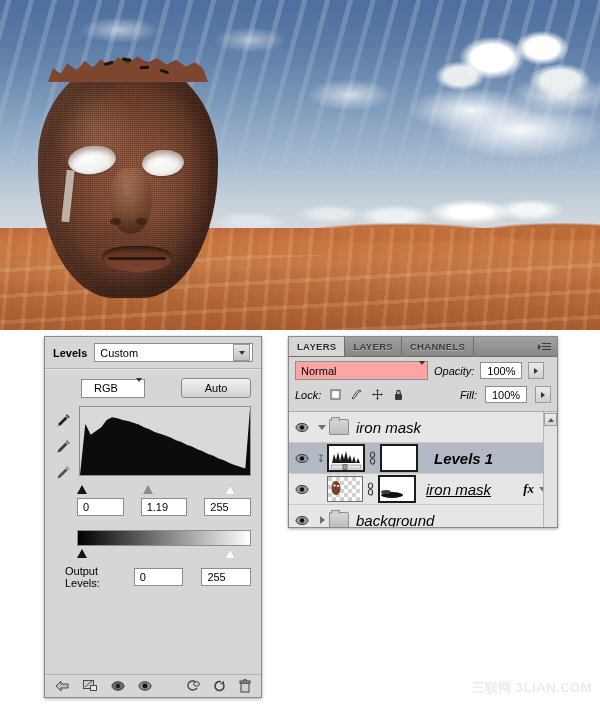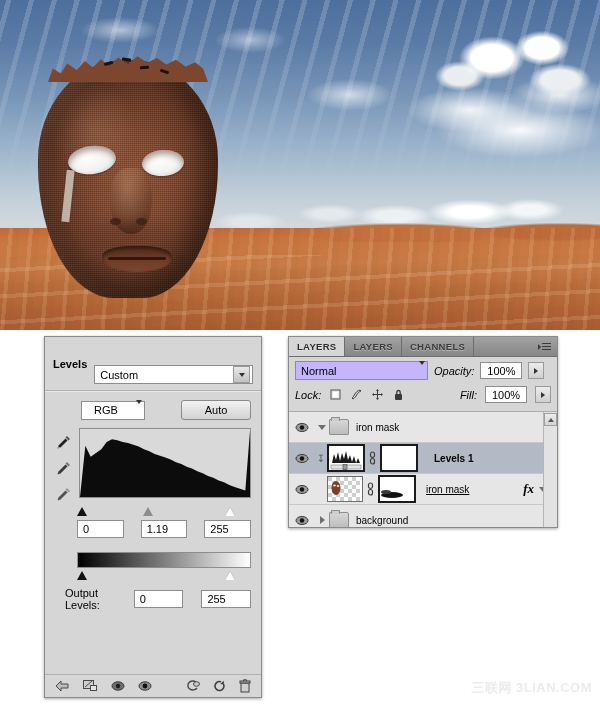--- a/index.html
+++ b/index.html
@@ -103,21 +103,21 @@
   .menuicon i:nth-child(2){top:4px;width:9px;}
   .menuicon i:nth-child(3){top:7px;width:9px;}
   .menuicon:before{content:"";position:absolute;left:0;top:2px;border:3px solid transparent;
                    border-left-color:#3a3a3a;border-right:0;}
 
   
   #adjustments{left:44px;top:336px;width:216px;height:360px;}
   .adj-head{display:flex;align-items:center;gap:7px;padding:6px 8px 5px 8px;}
   .adj-head .lbl{font-weight:bold;font-size:11px;}
   .combo{flex:1;height:17px;background:#fff;border:1px solid #8d8d8d;
-         display:flex;align-items:center;padding:0 2px 0 5px;font-size:11px;position:relative;margin-top:22px;}
+         display:flex;align-items:center;padding:0 2px 0 5px;font-size:11px;position:relative;}
   .combo .arrow{margin-left:auto;width:15px;height:15px;background:linear-gradient(180deg,#e8e8e8,#c2c2c2);
         border:1px solid #9a9a9a;display:flex;align-items:center;justify-content:center;}
   .caret{width:0;height:0;border-left:3.5px solid transparent;border-right:3.5px solid transparent;
          border-top:4px solid #333;}
   .adj-sep{height:1px;background:#b0b0b0;border-bottom:1px solid #e9e9e9;margin:1px 0 0 0;}
   .ch-row{display:flex;align-items:center;gap:8px;padding:8px 10px 6px 36px;}
   .ch-combo{width:108px;height:17px;background:#fff;border:1px solid #8d8d8d;
             display:flex;align-items:center;padding:0 2px 0 12px;font-size:11px;}
   .btn{height:18px;min-width:48px;padding:0 10px;font-size:11px;border:1px solid #8a8a8a;border-radius:3px;
        background:linear-gradient(180deg,#f2f2f2,#d2d2d2);display:flex;align-items:center;justify-content:center;margin-left:28px;}
@@ -142,21 +142,21 @@
   .out-row{display:flex;align-items:center;padding:6px 10px 0 20px;}
   .out-lbl{font-size:11px;}
   .adj-bottom{position:absolute;left:0;right:0;bottom:0;height:22px;
               border-top:1px solid #b0b0b0;display:flex;align-items:center;gap:13px;padding:0 10px;
               background:#d6d6d6;}
   .adj-bottom .sp{flex:1;}
 
   
   #layers{left:288px;top:336px;width:268px;height:190px;}
   .lp-row{display:flex;align-items:center;gap:6px;padding:4px 6px;}
-  .lp-combo{width:124px;height:17px;background:#c4b5fd;border:1px solid #8d8d8d;
+  .lp-combo{width:124px;height:17px;background:#fca5a5;border:1px solid #8d8d8d;
             display:flex;align-items:center;padding:0 2px 0 5px;font-size:11px;}
   .lp-lbl{font-size:11px;font-style:italic;}
   .pct{width:40px;height:15px;background:#fff;border:1px solid #8d8d8d;font-size:11px;
        display:flex;align-items:center;justify-content:center;}
   .stepper{width:14px;height:15px;border:1px solid #9a9a9a;background:linear-gradient(180deg,#ececec,#cfcfcf);
            display:flex;align-items:center;justify-content:center;}
   .stepper .tri{width:0;height:0;border-top:3.5px solid transparent;border-bottom:3.5px solid transparent;
                 border-left:4px solid #333;}
   .lock-row{display:flex;align-items:center;gap:8px;padding:2px 6px 4px 6px;}
   .lock-ico{width:13px;height:13px;}
@@ -165,21 +165,21 @@
   .layer{height:30px;display:flex;align-items:center;border-bottom:1px solid #c8c8c8;position:relative;}
   .layer.selected{background:#b4b9c6;}
   .eyecell{width:26px;display:flex;align-items:center;justify-content:center;}
   .tri-toggle{width:14px;display:flex;align-items:center;justify-content:center;}
   .tri-d{width:0;height:0;border-left:4.5px solid transparent;border-right:4.5px solid transparent;border-top:5px solid #6f6f6f;}
   .tri-r{width:0;height:0;border-top:4.5px solid transparent;border-bottom:4.5px solid transparent;border-left:5px solid #6f6f6f;}
   .folder{width:18px;height:14px;background:linear-gradient(180deg,#d7d7d7,#bdbdbd);
           border:1px solid #8f8f8f;border-radius:1px 2px 1px 1px;position:relative;}
   .folder:before{content:"";position:absolute;left:1px;top:-3px;width:7px;height:3px;
           background:#cdcdcd;border:1px solid #8f8f8f;border-bottom:0;border-radius:1px 1px 0 0;}
-  .lname{font-size:10px;margin-left:7px;}
+  .lname{font-size:15px;margin-left:7px;font-style:italic;}
   .lname.bold{font-weight:bold;}
   .lname.underline{text-decoration:underline;}
   .thumb{width:34px;height:24px;border:1px solid #6d6d6d;background:#fff;position:relative;overflow:hidden;}
   .thumb.sel{border:2px solid #1b1b1b;}
   .maskthumb{width:34px;height:24px;border:2px solid #1b1b1b;background:#fff;position:relative;overflow:hidden;}
   .linkico{width:9px;height:14px;margin:0 3px;position:relative;}
   .indent-arrow{width:12px;display:flex;align-items:center;justify-content:center;color:#555;font-size:10px;}
   .fx{margin-left:auto;display:flex;align-items:center;gap:5px;padding-right:10px;}
   .fx-glyph{font-style:italic;font-family:"Liberation Serif",serif;font-size:13px;font-weight:bold;}
   .scrollbar{position:absolute;right:0;top:0;bottom:0;width:13px;background:#e2e2e2;border-left:1px solid #b5b5b5;}

